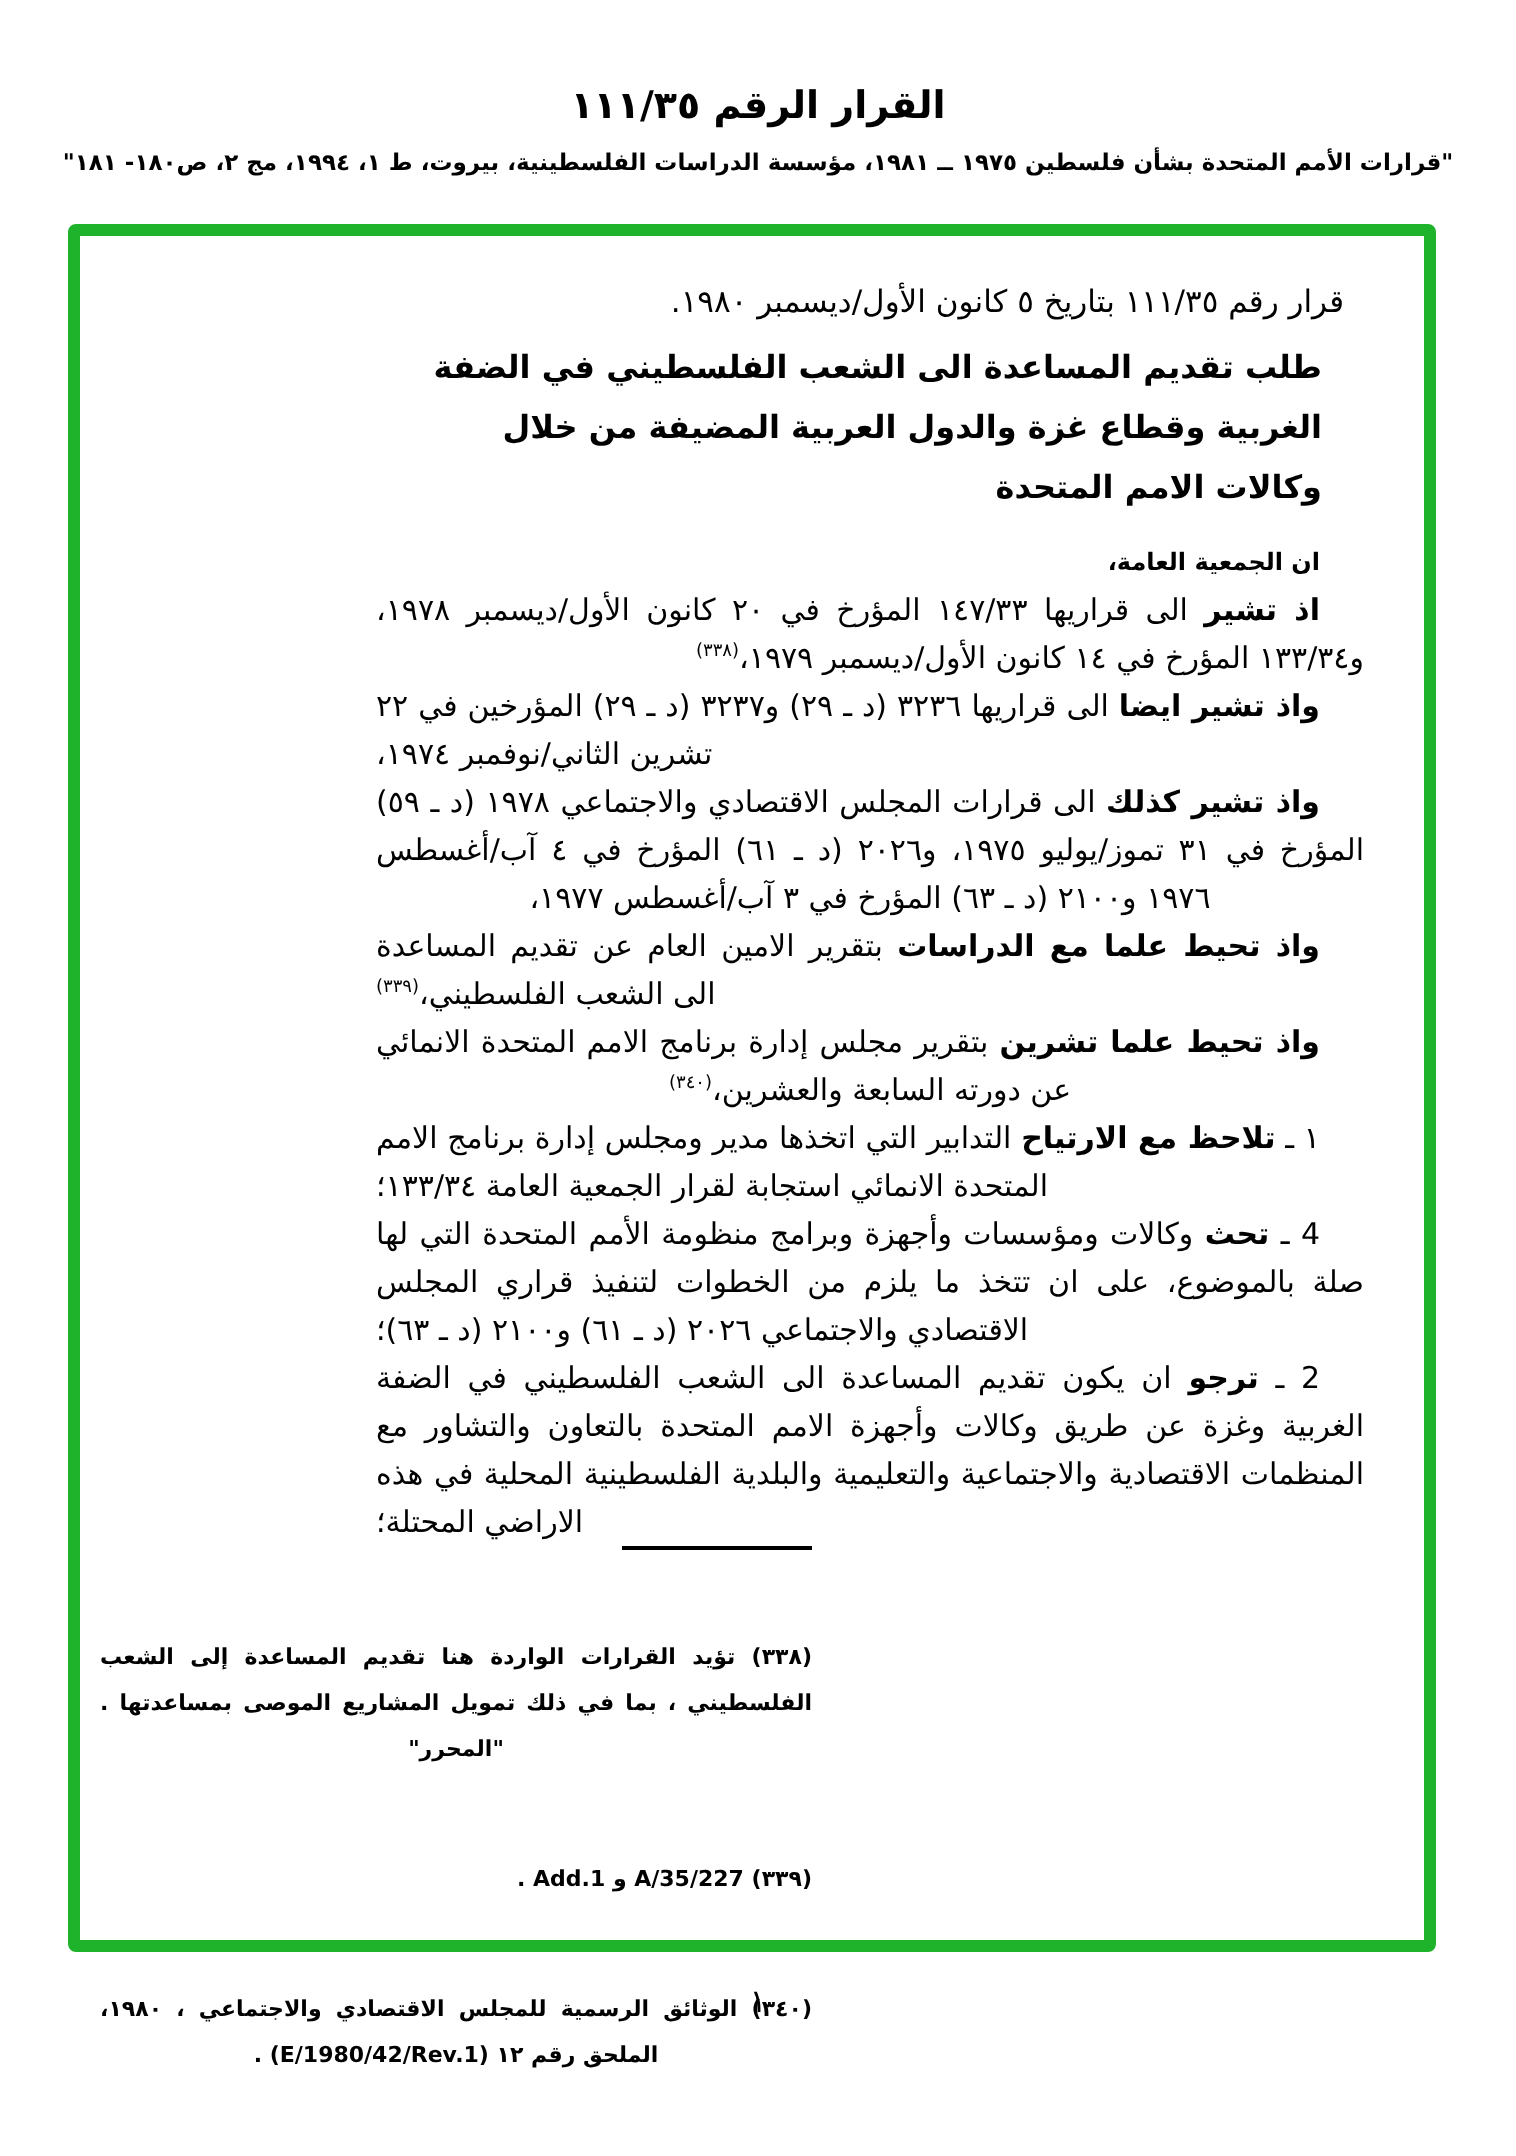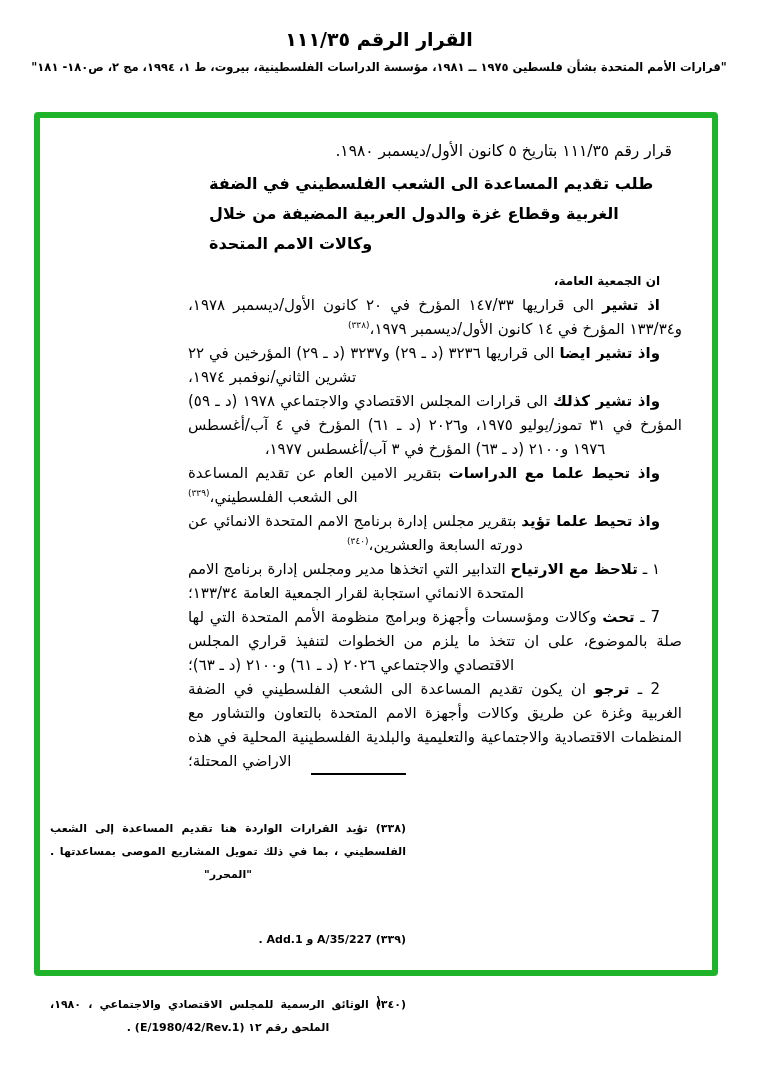--- a/index.html
+++ b/index.html
@@ -3,40 +3,40 @@
 <meta charset="utf-8">
 <style>
   * { margin:0; padding:0; box-sizing:border-box; }
   html, body { background:#ffffff; }
   body {
     width:758px; height:1078px;
     position:relative; overflow:hidden;
     font-family:"DejaVu Sans", sans-serif;
     color:#000; direction:rtl;
   }
-  .page-header { padding-top:28px; text-align:center; }
+  .page-header { padding-top:42px; text-align:center; }
   .res-title { font-size:19px; font-weight:700; letter-spacing:0; }
   .source-line {
     margin-top:10px; font-size:11.5px; font-weight:700;
     white-space:nowrap; text-align:center;
   }
   .green-box {
     position:absolute; top:112px; left:34px;
     width:684px; height:864px;
     border:6px solid #1fb32c; border-radius:4px;
     display:flex; flex-direction:column;
   }
   .doc-content { padding:20px 30px 0 148px; }
   .intro-line {
     font-size:15.5px; line-height:26px;
     text-align:right; text-indent:10px; margin-bottom:5px;
   }
   .doc-heading {
     font-weight:700; font-size:16px; line-height:30px;
-    text-align:left; max-width:452px; margin:2px auto 10px;
+    text-align:right; max-width:452px; margin:2px auto 10px;
   }
   .opening-p {
     font-weight:700; font-size:12px; line-height:24px;
     text-align:right; text-indent:22px;
   }
   .body-p {
     font-size:15px; line-height:24px;
     text-align:justify; text-indent:22px;
   }
   .body-p b.lead { font-weight:700;margin-top:40px; }
@@ -83,25 +83,25 @@
     <p class="opening-p">ان الجمعية العامة،</p>
 
     <p class="body-p tal-right"><b class="lead">اذ تشير</b><span> الى قراريها ١٤٧/٣٣ المؤرخ في ٢٠ كانون الأول/ديسمبر ١٩٧٨، و١٣٣/٣٤ المؤرخ في ١٤ كانون الأول/ديسمبر ١٩٧٩،</span><sup class="fn-ref">(٣٣٨)</sup></p>
 
     <p class="body-p tal-left"><b class="lead">واذ تشير ايضا</b><span> الى قراريها ٣٢٣٦ (د ـ ٢٩) و٣٢٣٧ (د ـ ٢٩) المؤرخين في ٢٢ تشرين الثاني/نوفمبر ١٩٧٤،</span></p>
 
     <p class="body-p tal-center"><b class="lead">واذ تشير كذلك</b><span> الى قرارات المجلس الاقتصادي والاجتماعي ١٩٧٨ (د ـ ٥٩) المؤرخ في ٣١ تموز/يوليو ١٩٧٥، و٢٠٢٦ (د ـ ٦١) المؤرخ في ٤ آب/أغسطس ١٩٧٦ و٢١٠٠ (د ـ ٦٣) المؤرخ في ٣ آب/أغسطس ١٩٧٧،</span></p>
 
     <p class="body-p tal-left"><b class="lead">واذ تحيط علما مع الدراسات</b><span> بتقرير الامين العام عن تقديم المساعدة الى الشعب الفلسطيني،</span><sup class="fn-ref">(٣٣٩)</sup></p>
 
-    <p class="body-p tal-center"><b class="lead">واذ تحيط علما تؤيد</b><span> بتقرير مجلس إدارة برنامج الامم المتحدة الانمائي عن دورته السابعة والعشرين،</span><sup class="fn-ref">(٣٤٠)</sup></p>
+    <p class="body-p tal-center"><b class="lead">واذ تحيط علما تشرين</b><span> بتقرير مجلس إدارة برنامج الامم المتحدة الانمائي عن دورته السابعة والعشرين،</span><sup class="fn-ref">(٣٤٠)</sup></p>
 
     <p class="body-p tal-left"><span class="item-num">١ ـ </span><b class="lead">تلاحظ مع الارتياح</b><span> التدابير التي اتخذها مدير ومجلس إدارة برنامج الامم المتحدة الانمائي استجابة لقرار الجمعية العامة ١٣٣/٣٤؛</span></p>
 
-    <p class="body-p tal-left"><span class="item-num">7 ـ </span><b class="lead">تحث</b><span> وكالات ومؤسسات وأجهزة وبرامج منظومة الأمم المتحدة التي لها صلة بالموضوع، على ان تتخذ ما يلزم من الخطوات لتنفيذ قراري المجلس الاقتصادي والاجتماعي ٢٠٢٦ (د ـ ٦١) و٢١٠٠ (د ـ ٦٣)؛</span></p>
+    <p class="body-p tal-left"><span class="item-num">4 ـ </span><b class="lead">تحث</b><span> وكالات ومؤسسات وأجهزة وبرامج منظومة الأمم المتحدة التي لها صلة بالموضوع، على ان تتخذ ما يلزم من الخطوات لتنفيذ قراري المجلس الاقتصادي والاجتماعي ٢٠٢٦ (د ـ ٦١) و٢١٠٠ (د ـ ٦٣)؛</span></p>
 
     <p class="body-p tal-left"><span class="item-num">2 ـ </span><b class="lead">ترجو</b><span> ان يكون تقديم المساعدة الى الشعب الفلسطيني في الضفة الغربية وغزة عن طريق وكالات وأجهزة الامم المتحدة بالتعاون والتشاور مع المنظمات الاقتصادية والاجتماعية والتعليمية والبلدية الفلسطينية المحلية في هذه الاراضي المحتلة؛</span></p>
 
   </div>
 
   <div class="footnotes">
     <div class="fn-rule"></div>
     <p class="fn tal-center"><span>(٣٣٨)</span><span> تؤيد القرارات الواردة هنا تقديم المساعدة إلى الشعب الفلسطيني ، بما في ذلك تمويل المشاريع الموصى بمساعدتها . "المحرر"</span></p>
     <p class="fn tal-right"><span>(٣٣٩)</span><span> A/35/227 و Add.1 .</span></p>
     <p class="fn tal-center"><span>(٣٤٠)</span><span> الوثائق الرسمية للمجلس الاقتصادي والاجتماعي ، ١٩٨٠، الملحق رقم ١٢ (E/1980/42/Rev.1) .</span></p>

